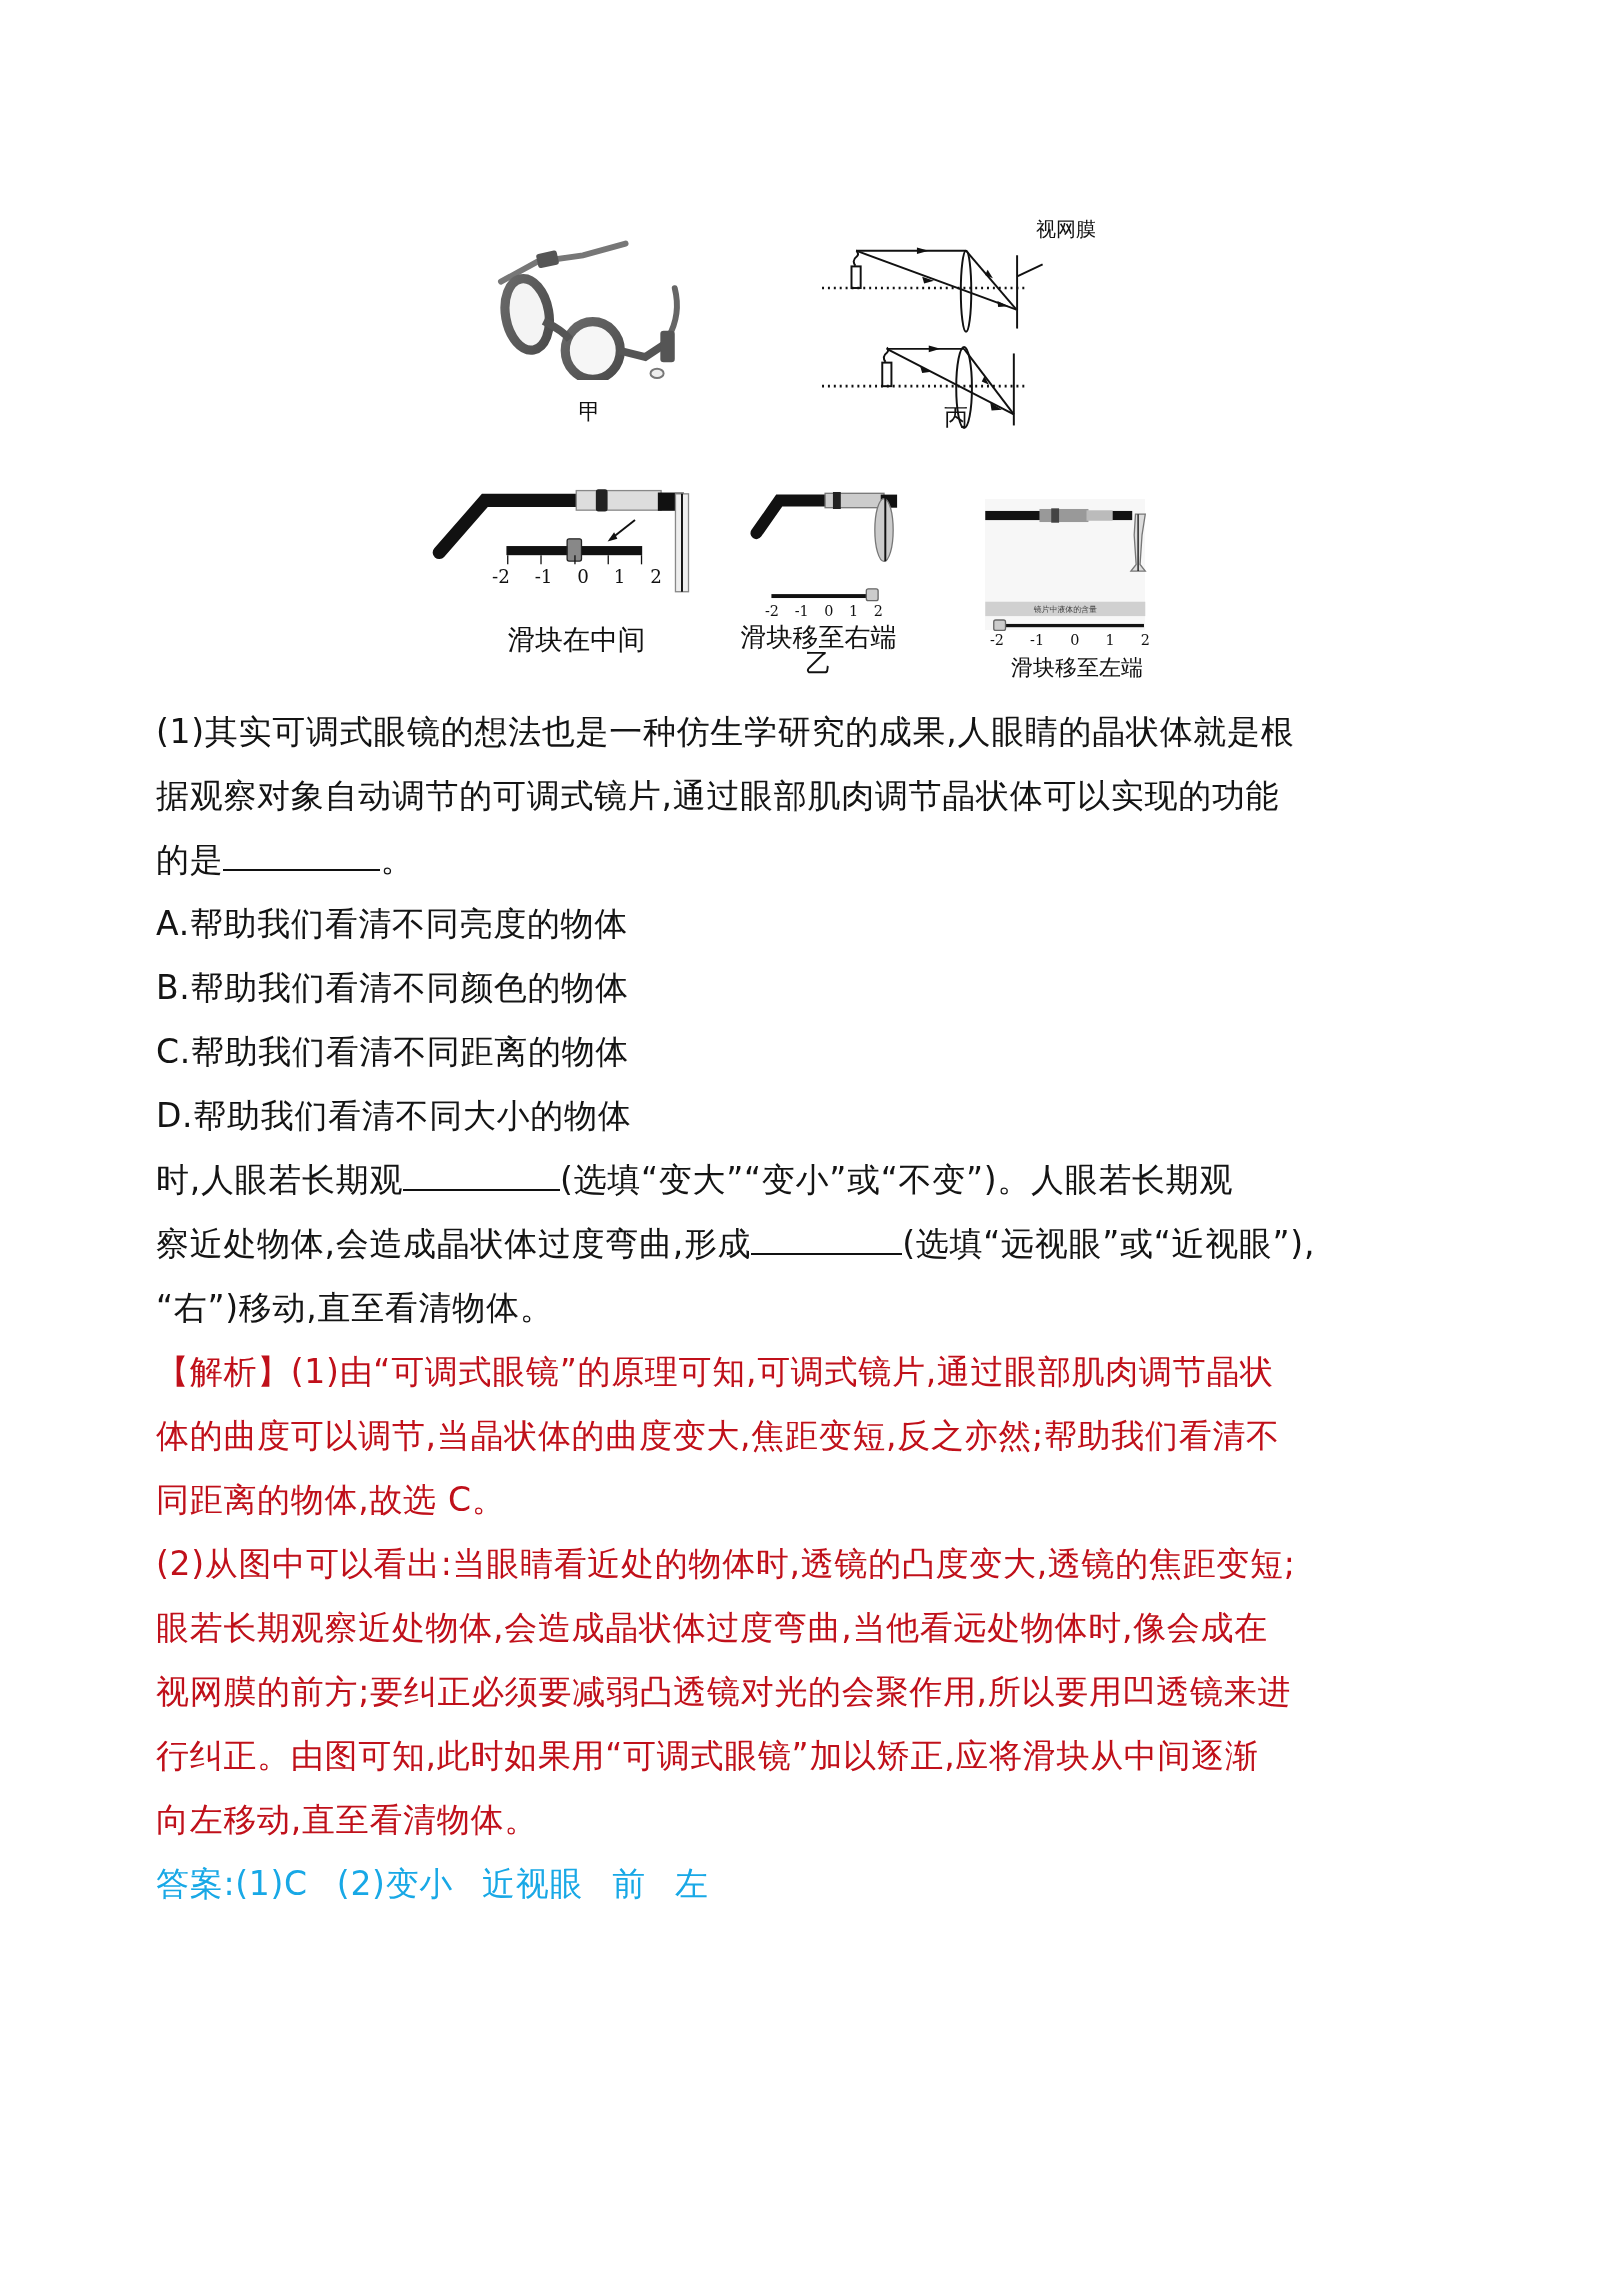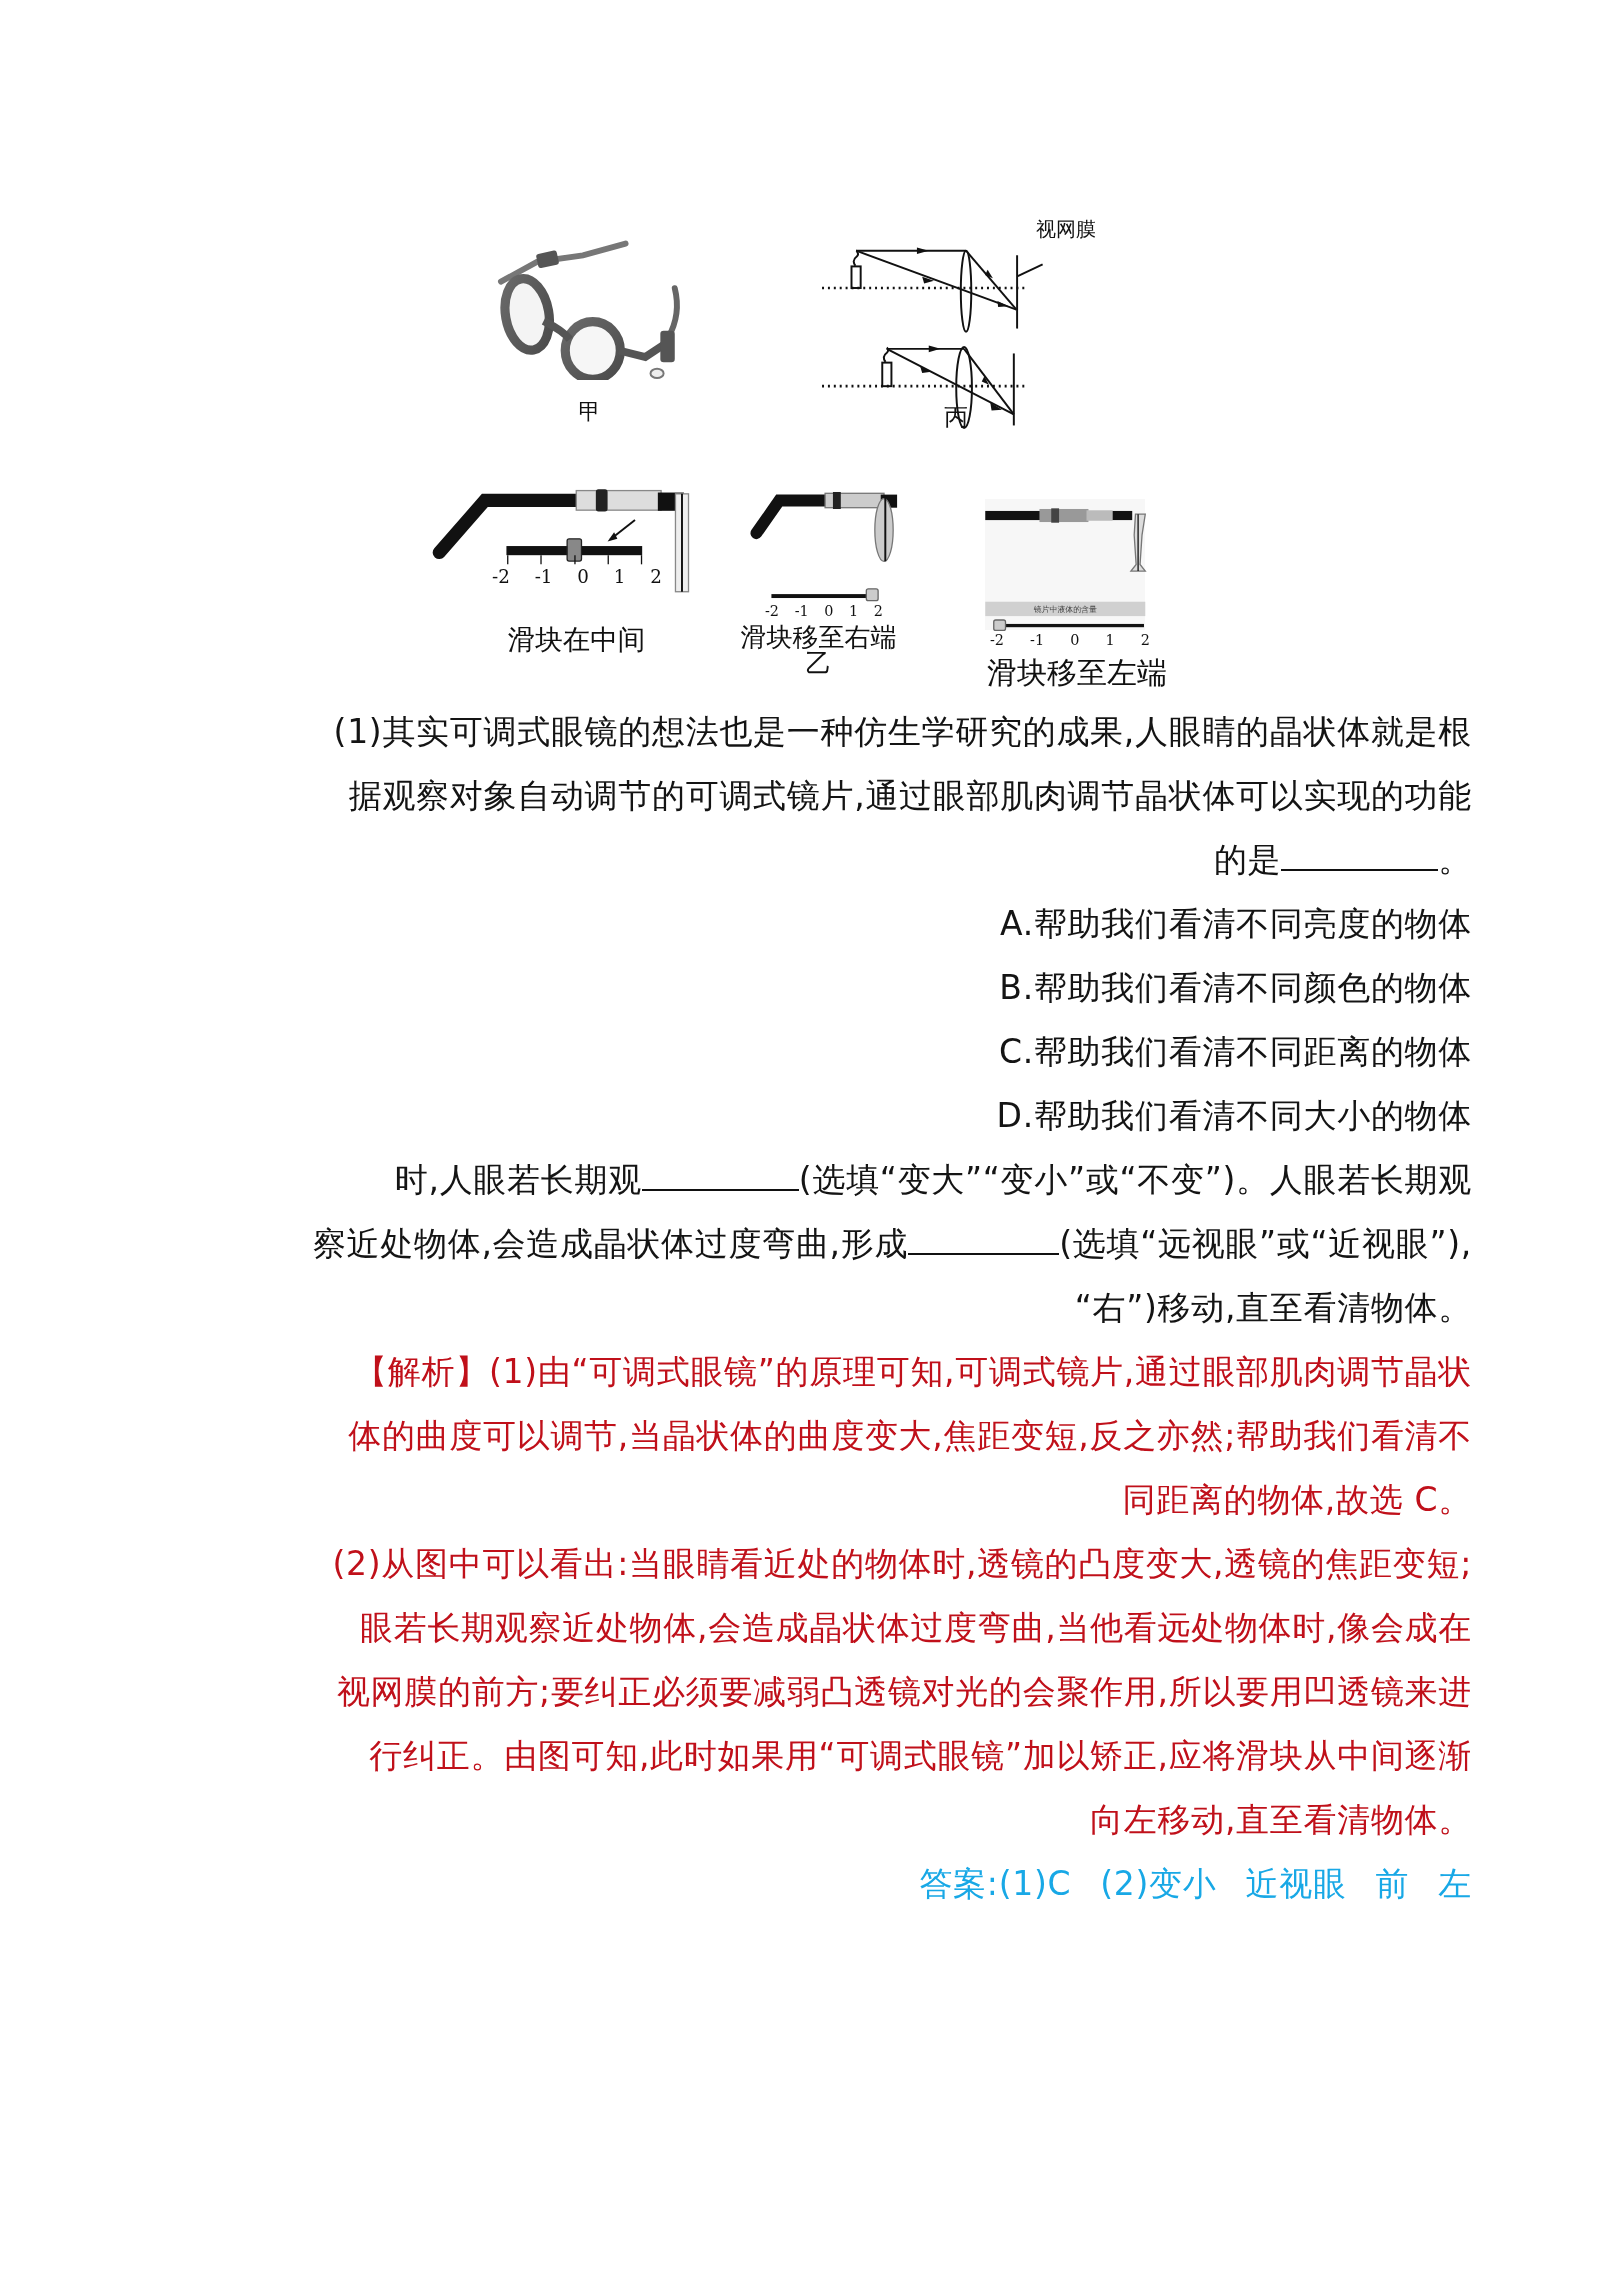--- a/index.html
+++ b/index.html
@@ -148,24 +148,24 @@
     <rect x="18" y="200" width="18" height="16" rx="3" fill="#ccc" stroke="#666" stroke-width="2"></rect>
   </svg>
   <div style="position:absolute; left:3.3px; top:115px; width:160px; text-align:center; font-size:7.9px; color:#444;">镜片中液体的含量</div>
   <div style="position:absolute; left:7.9px; top:143px; width:160px; display:flex; justify-content:space-between; font-family:'DejaVu Serif',serif; font-size:14.4px;">
     <span>-2</span>
     <span>-1</span>
     <span>0</span>
     <span>1</span>
     <span>2</span>
   </div>
-  <div class="caption" style="left:0px; top:164px; width:190px; font-size:30px; font-family:'DejaVu Sans',sans-serif;">滑块移至左端</div>
+  <div class="caption" style="left:0px; top:164px; width:190px; font-size:22px; font-family:'DejaVu Sans',sans-serif;">滑块移至左端</div>
 </div>
 
-<div class="textblock" style="top:700px;text-align:right;">
+<div class="textblock" style="top:700px;">
   <div class="line black">(1)其实可调式眼镜的想法也是一种仿生学研究的成果,人眼睛的晶状体就是根</div>
   <div class="line black">据观察对象自动调节的可调式镜片,通过眼部肌肉调节晶状体可以实现的功能</div>
   <div class="line black">
     <span>的是</span><span class="blank" style="width:157px;"></span><span>。</span>
   </div>
   <div class="line black">A.帮助我们看清不同亮度的物体</div>
   <div class="line black">B.帮助我们看清不同颜色的物体</div>
   <div class="line black">C.帮助我们看清不同距离的物体</div>
   <div class="line black">D.帮助我们看清不同大小的物体</div>
 

